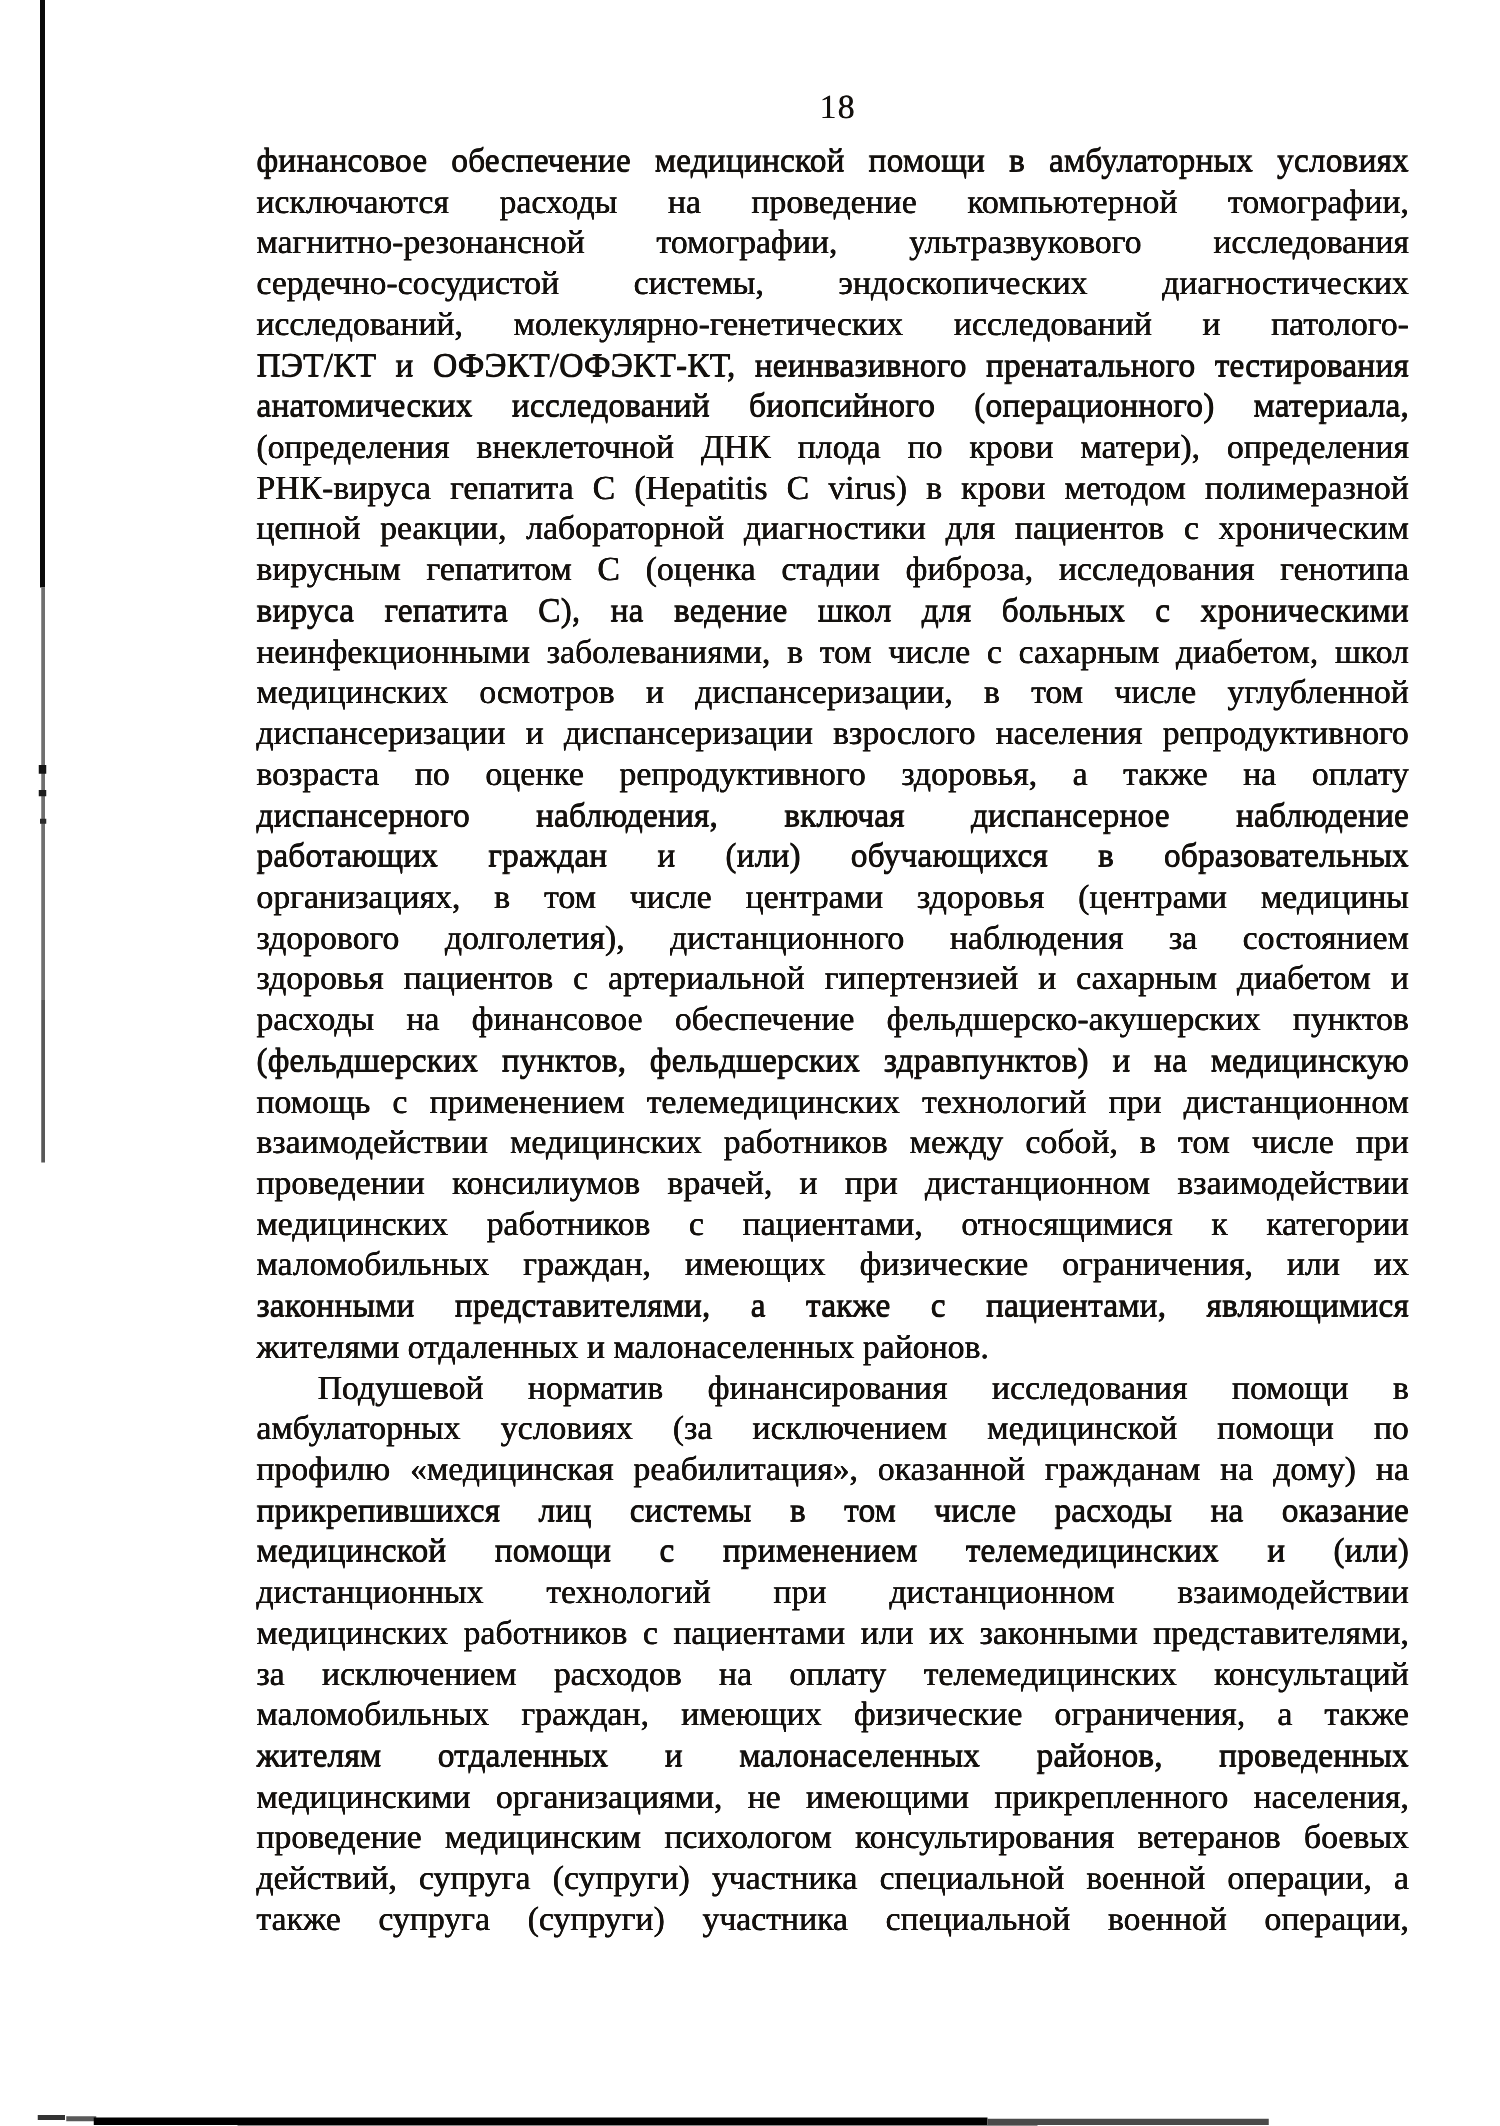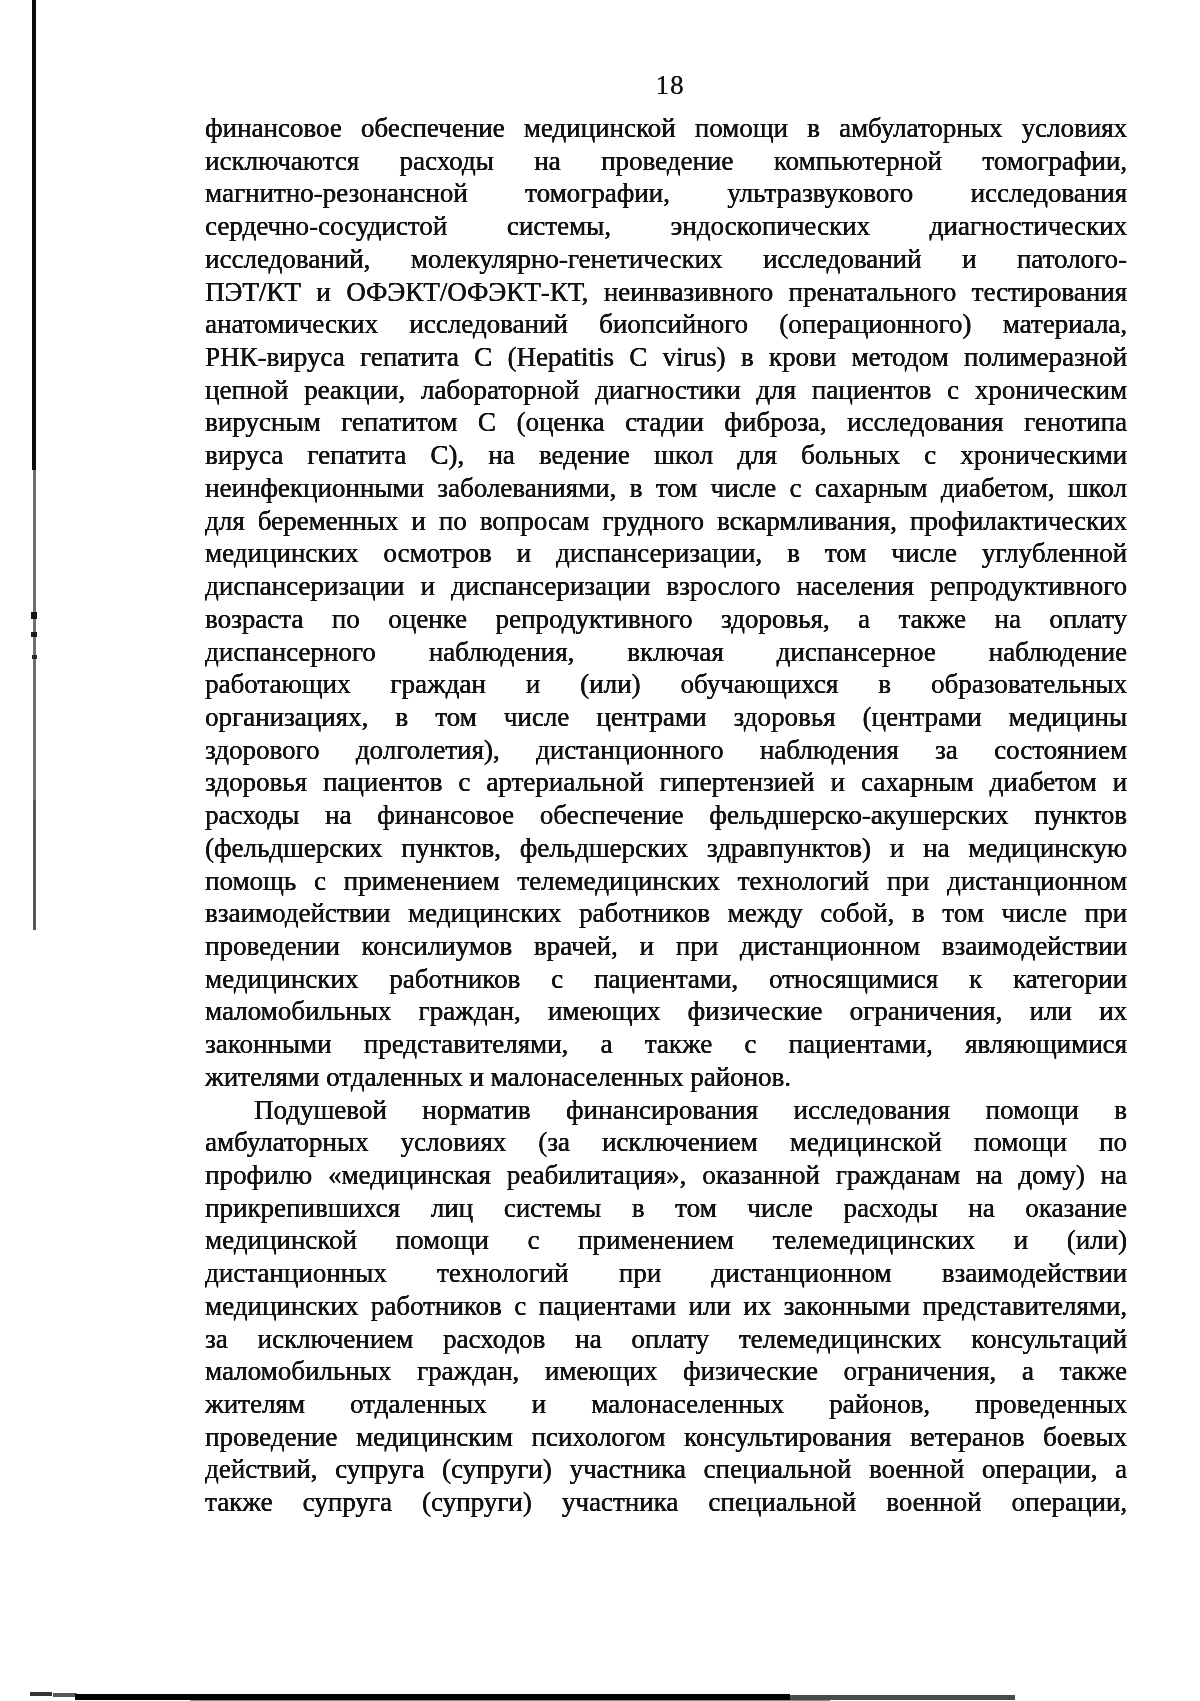--- a/index.html
+++ b/index.html
@@ -96,26 +96,26 @@
 
   <div class="text-block" id="text-block">
       <div class="paragraph">
         <div class="line">финансовое обеспечение медицинской помощи в амбулаторных условиях</div>
         <div class="line">исключаются расходы на проведение компьютерной томографии,</div>
         <div class="line">магнитно-резонансной томографии, ультразвукового исследования</div>
         <div class="line">сердечно-сосудистой системы, эндоскопических диагностических</div>
         <div class="line">исследований, молекулярно-генетических исследований и патолого-</div>
         <div class="line">ПЭТ/КТ и ОФЭКТ/ОФЭКТ-КТ, неинвазивного пренатального тестирования</div>
         <div class="line">анатомических исследований биопсийного (операционного) материала,</div>
+        <div class="line">(определения внеклеточной ДНК плода по крови матери), определения</div>
         <div class="line">РНК-вируса гепатита C (Hepatitis C virus) в крови методом полимеразной</div>
         <div class="line">цепной реакции, лабораторной диагностики для пациентов с хроническим</div>
         <div class="line">вирусным гепатитом C (оценка стадии фиброза, исследования генотипа</div>
         <div class="line">вируса гепатита C), на ведение школ для больных с хроническими</div>
         <div class="line">неинфекционными заболеваниями, в том числе с сахарным диабетом, школ</div>
-        <div class="line">для беременных и по вопросам грудного вскармливания, профилактических</div>
         <div class="line">медицинских осмотров и диспансеризации, в том числе углубленной</div>
         <div class="line">диспансеризации и диспансеризации взрослого населения репродуктивного</div>
         <div class="line">возраста по оценке репродуктивного здоровья, а также на оплату</div>
         <div class="line">диспансерного наблюдения, включая диспансерное наблюдение</div>
         <div class="line">работающих граждан и (или) обучающихся в образовательных</div>
         <div class="line">организациях, в том числе центрами здоровья (центрами медицины</div>
         <div class="line">здорового долголетия), дистанционного наблюдения за состоянием</div>
         <div class="line">здоровья пациентов с артериальной гипертензией и сахарным диабетом и</div>
         <div class="line">расходы на финансовое обеспечение фельдшерско-акушерских пунктов</div>
         <div class="line">(фельдшерских пунктов, фельдшерских здравпунктов) и на медицинскую</div>
@@ -131,19 +131,20 @@
         <div class="line indented">Подушевой норматив финансирования исследования помощи в</div>
         <div class="line">амбулаторных условиях (за исключением медицинской помощи по</div>
         <div class="line">профилю «медицинская реабилитация», оказанной гражданам на дому) на</div>
         <div class="line">прикрепившихся лиц системы в том числе расходы на оказание</div>
         <div class="line">медицинской помощи с применением телемедицинских и (или)</div>
         <div class="line">дистанционных технологий при дистанционном взаимодействии</div>
         <div class="line">медицинских работников с пациентами или их законными представителями,</div>
         <div class="line">за исключением расходов на оплату телемедицинских консультаций</div>
         <div class="line">маломобильных граждан, имеющих физические ограничения, а также</div>
         <div class="line">жителям отдаленных и малонаселенных районов, проведенных</div>
+        <div class="line">медицинскими организациями, не имеющими прикрепленного населения,</div>
         <div class="line">проведение медицинским психологом консультирования ветеранов боевых</div>
         <div class="line">действий, супруга (супруги) участника специальной военной операции, а</div>
         <div class="line">также супруга (супруги) участника специальной военной операции,</div>
       </div>
     </div>
 
 </div>
 
 </body></html>

